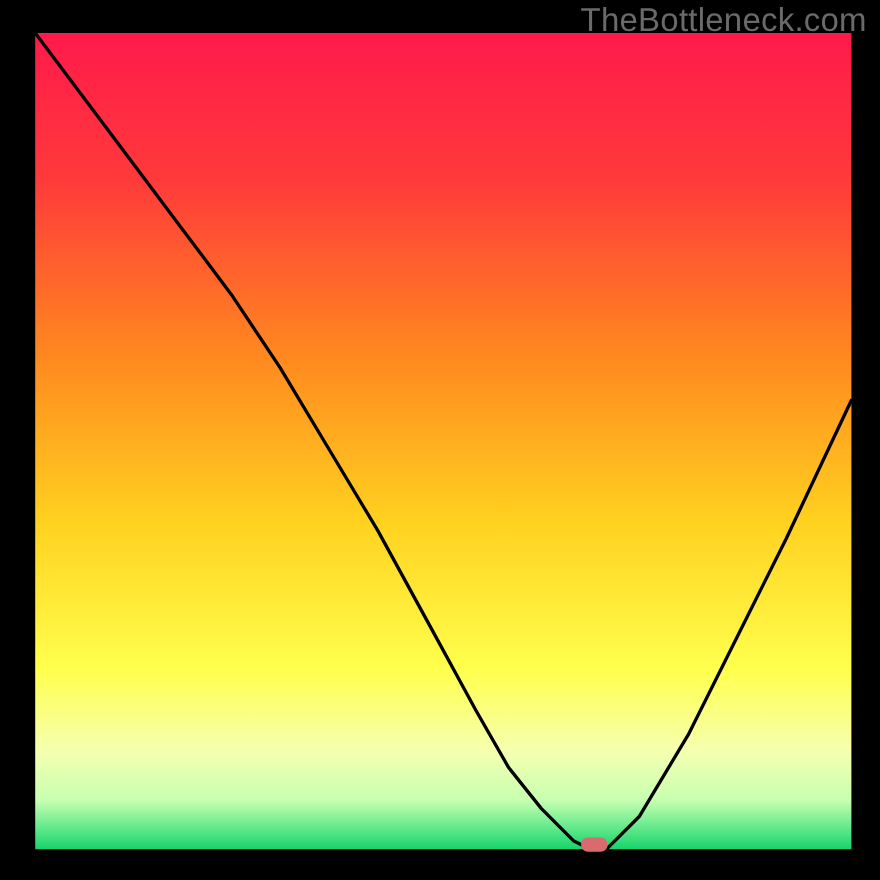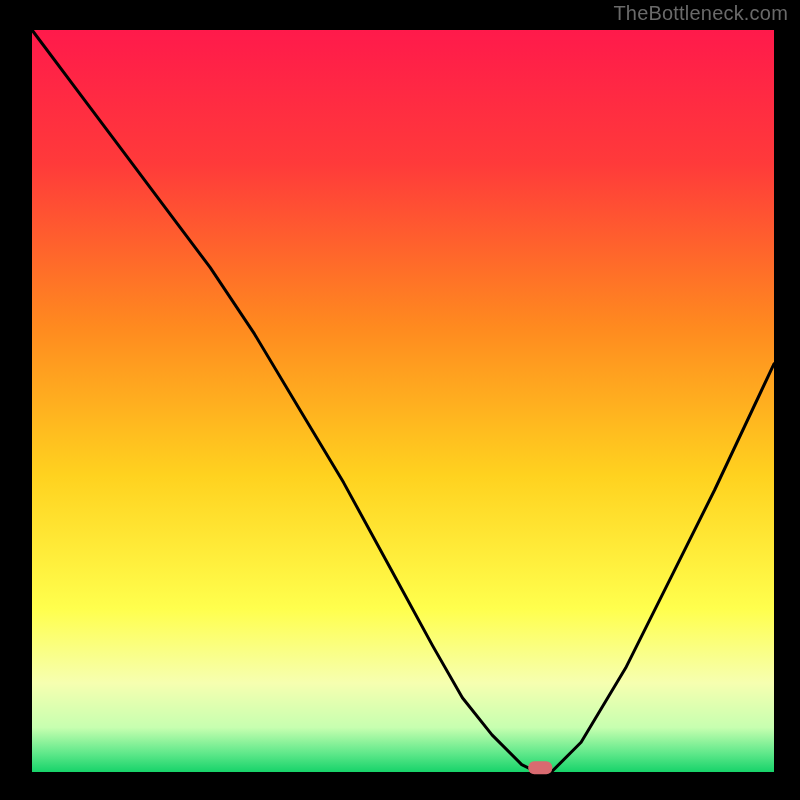--- a/index.html
+++ b/index.html
@@ -14,21 +14,21 @@
   .stage {
     position: relative;
     width: 800px;
     height: 800px;
   }
   .watermark {
     position: absolute;
     top: 2px;
     right: 12px;
     color: #6a6a6a;
-    font-size: 20px;
+    font-size: 30px;
     font-weight: 500;
     letter-spacing: 0.2px;
     user-select: none;
   }
   svg {
     display: block;
   }
 </style>
 </head>
 <body>

